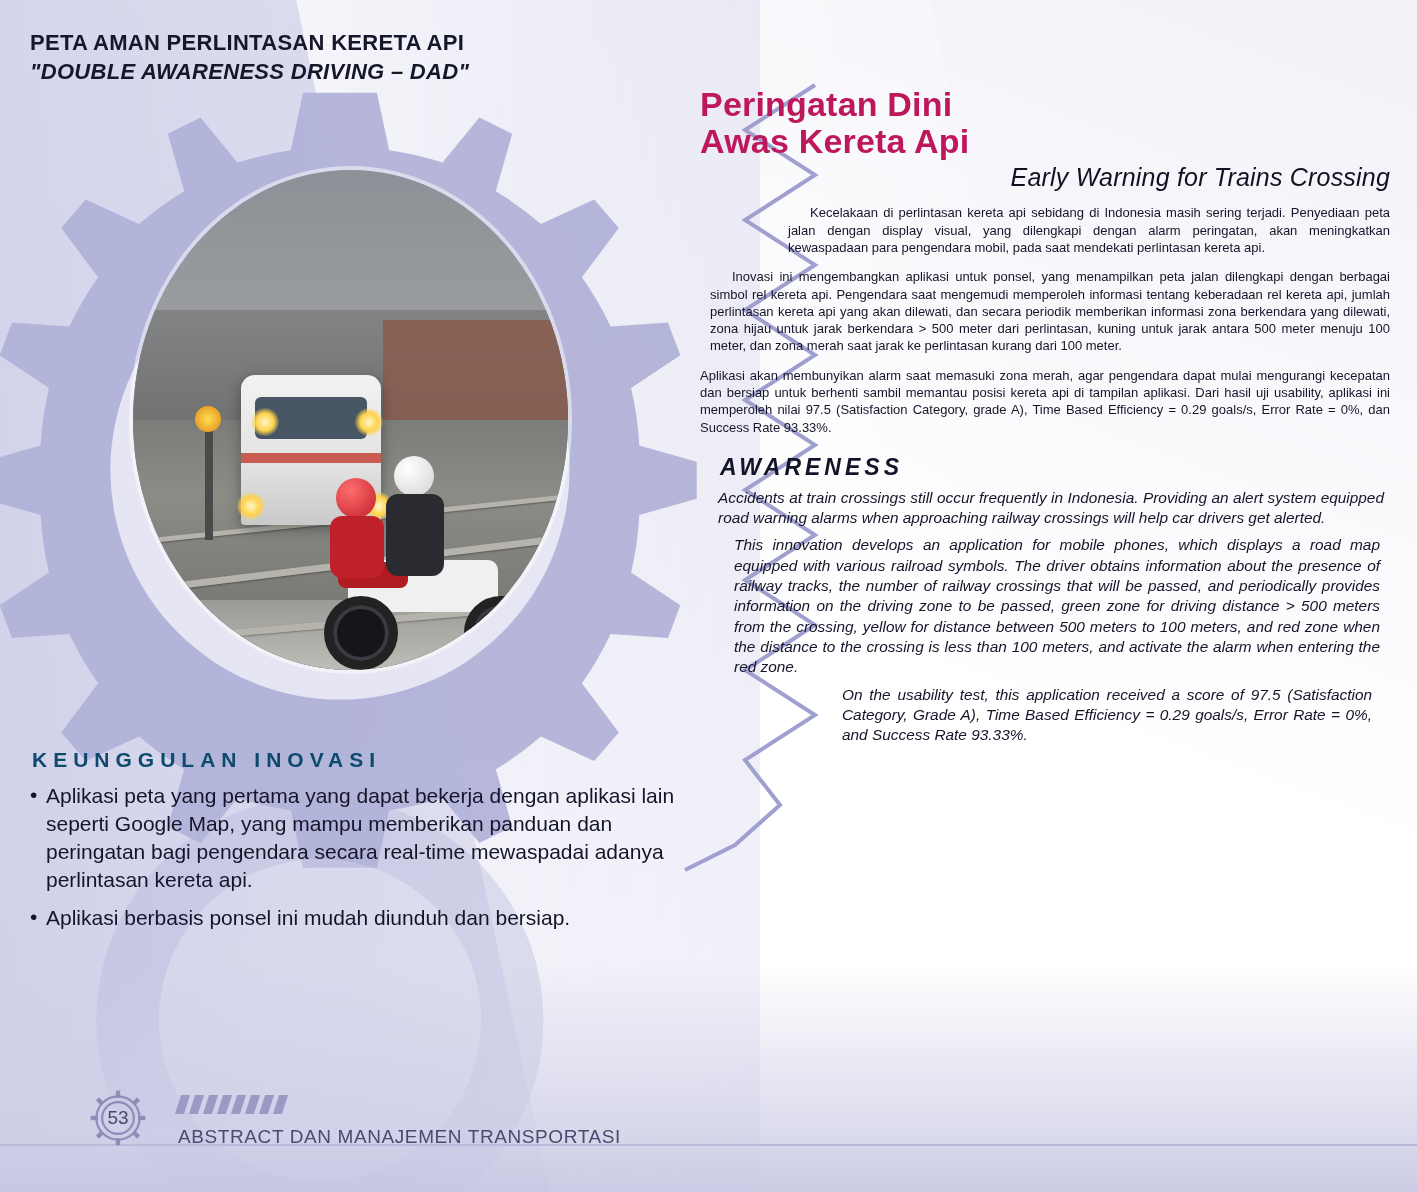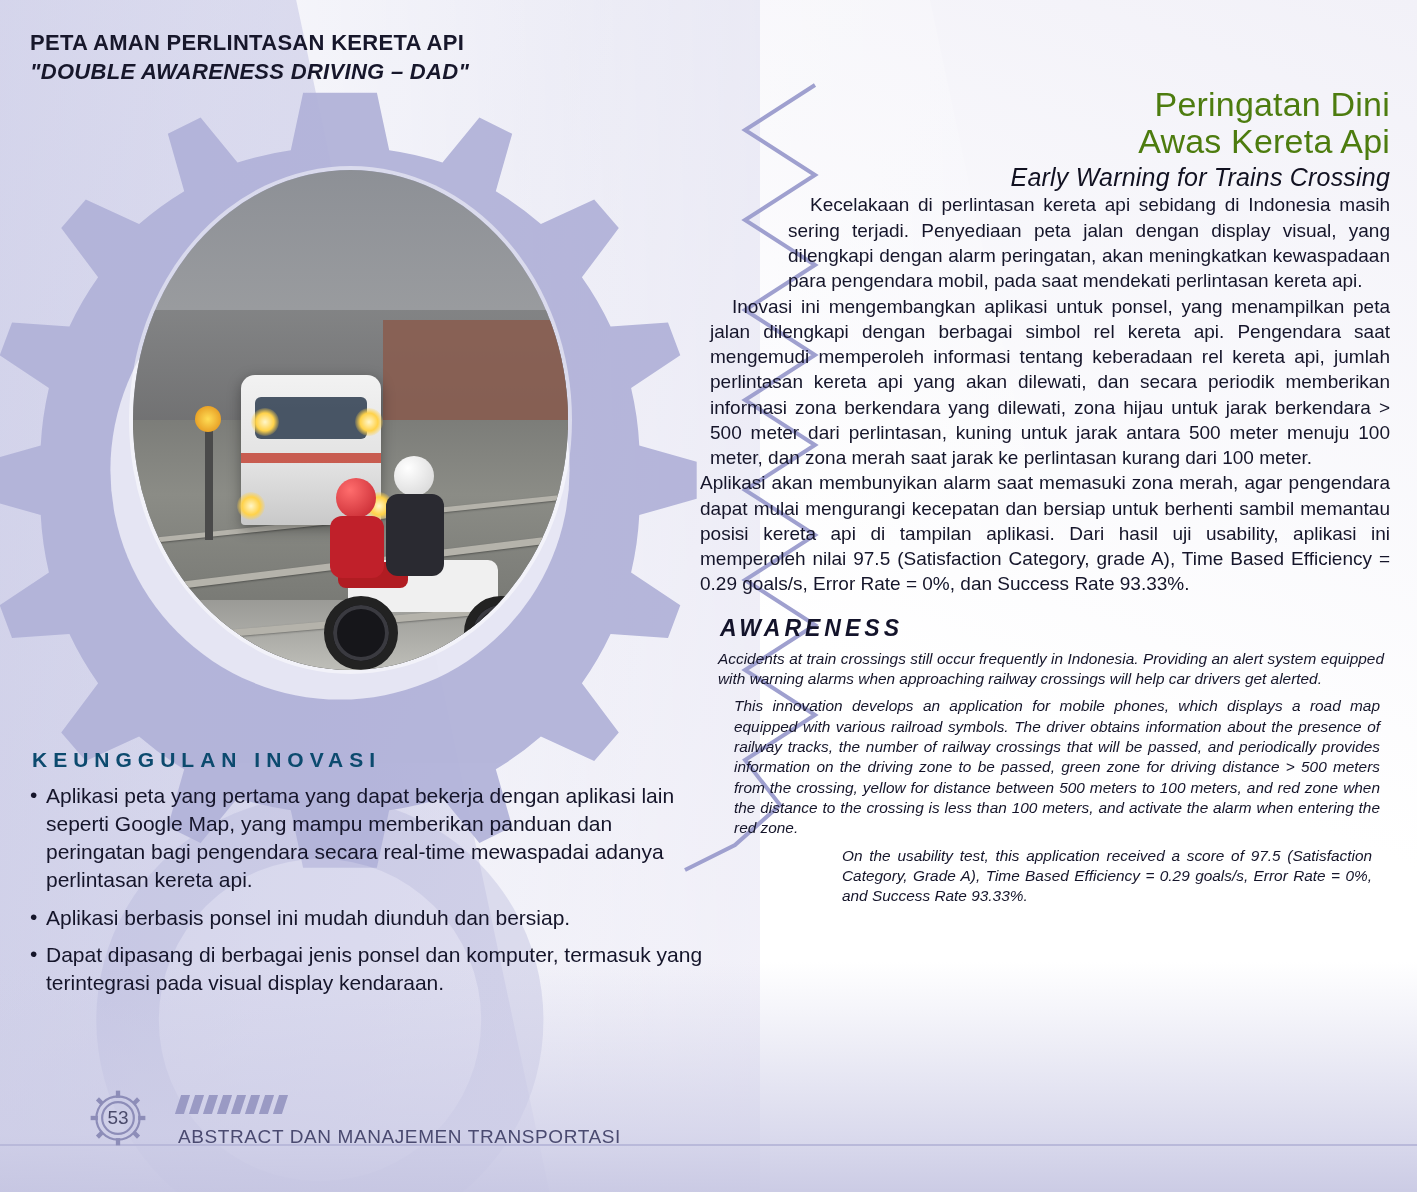--- a/index.html
+++ b/index.html
@@ -64,24 +64,24 @@
   .moto{position:absolute;left:175px;top:330px;width:230px;height:170px;}
   .moto .body{position:absolute;left:40px;top:60px;width:150px;height:52px;background:#f0f0f0;border-radius:10px;}
   .moto .seatred{position:absolute;left:30px;top:62px;width:70px;height:26px;background:#b11c22;border-radius:8px;}
   .wheel{position:absolute;width:56px;height:56px;border-radius:50%;background:#16161a;border:9px solid #222;box-shadow:inset 0 0 0 4px #3a3a40;}
   .rider{position:absolute;}
   .helm{position:absolute;width:40px;height:40px;border-radius:50%;}
   .torso{position:absolute;border-radius:12px;}
 
   
   .rcol{position:absolute;left:700px;top:86px;width:690px;}
-  .r-title{text-align:right;font-size:34px;line-height:1.08;font-weight:normal;color:#4d7c0f;letter-spacing:.2px;}
+  .r-title{text-align:left;font-size:34px;line-height:1.08;font-weight:bold;color:#be185d;letter-spacing:.2px;}
   .r-sub{text-align:right;font-size:25px;font-style:italic;color:#111121;margin-top:4px;letter-spacing:.2px;}
 
-  .para{font-size:19px;line-height:1.33;color:#15152a;text-align:justify;}
+  .para{font-size:13px;line-height:1.33;color:#15152a;margin-top:12px;text-align:justify;}
   .p1{margin-left:88px;text-indent:22px;}
   .p2{margin-left:10px;text-indent:22px;}
   .p3{margin-left:0px;}
   .abs-h{margin-top:18px;font-size:23px;font-style:italic;font-weight:bold;letter-spacing:4px;color:#13132a;padding-left:20px;}
   .abs-p{font-size:15.4px;line-height:1.32;font-style:italic;color:#15152a;margin-top:7px;text-align:justify;}
   .a1{margin-left:18px;margin-right:6px;}
   .a2{margin-left:34px;margin-right:10px;}
   .a3{margin-left:142px;margin-right:18px;}
 
   
@@ -184,31 +184,30 @@
     <div>Peringatan Dini</div>
     <div>Awas Kereta Api</div>
   </div>
   <div class="r-sub">Early Warning for Trains Crossing</div>
 
   <div class="para p1">Kecelakaan di perlintasan kereta api sebidang di Indonesia masih sering terjadi. Penyediaan peta jalan dengan display visual, yang dilengkapi dengan alarm peringatan, akan meningkatkan kewaspadaan para pengendara mobil, pada saat mendekati perlintasan kereta api.</div>
   <div class="para p2">Inovasi ini mengembangkan aplikasi untuk ponsel, yang menampilkan peta jalan dilengkapi dengan berbagai simbol rel kereta api. Pengendara saat mengemudi memperoleh informasi tentang keberadaan rel kereta api, jumlah perlintasan kereta api yang akan dilewati, dan secara periodik memberikan informasi zona berkendara yang dilewati, zona hijau untuk jarak berkendara &gt; 500 meter dari perlintasan, kuning untuk jarak antara 500 meter menuju 100 meter, dan zona merah saat jarak ke perlintasan kurang dari 100 meter.</div>
   <div class="para p3">Aplikasi akan membunyikan alarm saat memasuki zona merah, agar pengendara dapat mulai mengurangi kecepatan dan bersiap untuk berhenti sambil memantau posisi kereta api di tampilan aplikasi. Dari hasil uji usability, aplikasi ini memperoleh nilai 97.5 (Satisfaction Category, grade A), Time Based Efficiency = 0.29 goals/s, Error Rate = 0%, dan Success Rate 93.33%.</div>
 
   <div class="abs-h">AWARENESS</div>
-  <div class="abs-p a1">Accidents at train crossings still occur frequently in Indonesia. Providing an alert system equipped with warning alarms when approaching railway crossings will help car drivers get alerted.</div>
+  <div class="abs-p a1">Accidents at train crossings still occur frequently in Indonesia. Providing an alert system equipped road warning alarms when approaching railway crossings will help car drivers get alerted.</div>
   <div class="abs-p a2">This innovation develops an application for mobile phones, which displays a road map equipped with various railroad symbols. The driver obtains information about the presence of railway tracks, the number of railway crossings that will be passed, and periodically provides information on the driving zone to be passed, green zone for driving distance &gt; 500 meters from the crossing, yellow for distance between 500 meters to 100 meters, and red zone when the distance to the crossing is less than 100 meters, and activate the alarm when entering the red zone.</div>
   <div class="abs-p a3">On the usability test, this application received a score of 97.5 (Satisfaction Category, Grade A), Time Based Efficiency = 0.29 goals/s, Error Rate = 0%, and Success Rate 93.33%.</div>
 </div>
 
 <div class="keu">
   <h3>KEUNGGULAN INOVASI</h3>
   <ul>
     <li>Aplikasi peta yang pertama yang dapat bekerja dengan aplikasi lain seperti Google Map, yang mampu memberikan panduan dan peringatan bagi pengendara secara real-time mewaspadai adanya perlintasan kereta api.</li>
     <li>Aplikasi berbasis ponsel ini mudah diunduh dan bersiap.</li>
-    <li>Dapat dipasang di berbagai jenis ponsel dan komputer, termasuk yang terintegrasi pada visual display kendaraan.</li>
   </ul>
 </div>
 
 <div class="foot-gear">
   <svg width="72" height="72" viewBox="0 0 100 100">
     <g fill="none" stroke="#8d8db8" stroke-width="3">
       <circle cx="50" cy="50" r="30"></circle>
       <circle cx="50" cy="50" r="22"></circle>
     </g>
     <g fill="#8d8db8">

